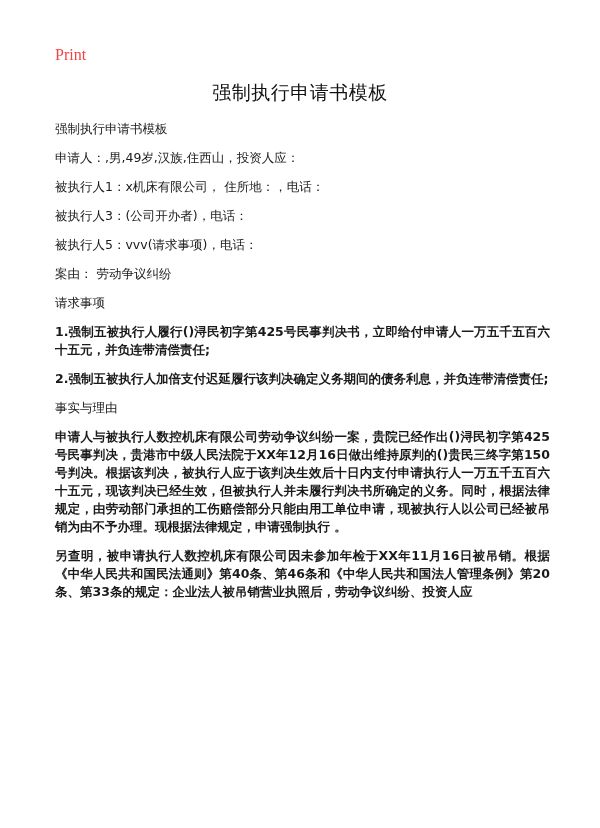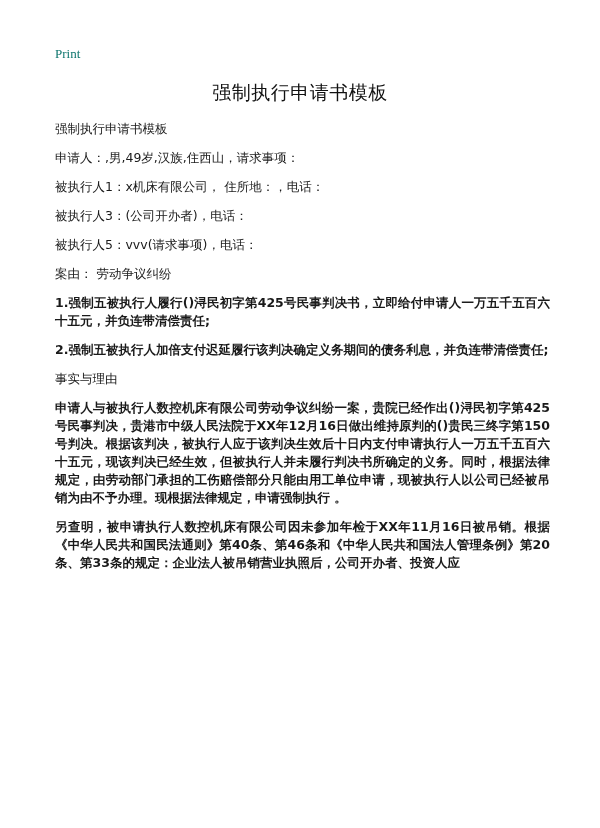--- a/index.html
+++ b/index.html
@@ -4,21 +4,21 @@
 <style>
   html, body { margin: 0; padding: 0; background: #ffffff; }
   body {
     width: 600px; height: 828px; overflow: hidden; position: relative;
     font-family: "DejaVu Sans", "Liberation Sans", sans-serif;
     color: #1a1a1a;
   }
   .print {
     position: absolute; left: 55px; top: 46px;
     font-family: "Liberation Serif", "DejaVu Serif", serif;
-    font-size: 13px; color: #0f766e;
+    font-size: 16px; color: #ef4444;
   }
   .title {
     position: absolute; left: 0; width: 600px; top: 80px;
     text-align: center; font-size: 19px; color: #111; letter-spacing: 0.5px;
   }
   .content {
     position: absolute; left: 55px; top: 120px; width: 495px;
     font-size: 12.5px; line-height: 18px;
   }
   .p { margin: 0 0 11px 0; }
@@ -26,23 +26,24 @@
   .multi { text-align: justify; font-weight: bold; }
 </style>
 </head>
 <body>
 
 <div class="print">Print</div>
 <div class="title">强制执行申请书模板</div>
 
 <div class="content">
   <div class="p single">强制执行申请书模板</div>
-  <div class="p single">申请人：,男,49岁,汉族,住西山，请求事项：</div>
+  <div class="p single">申请人：,男,49岁,汉族,住西山，投资人应：</div>
   <div class="p single">被执行人1：x机床有限公司， 住所地：，电话：</div>
   <div class="p single">被执行人3：(公司开办者)，电话：</div>
   <div class="p single">被执行人5：vvv(请求事项)，电话：</div>
   <div class="p single">案由： 劳动争议纠纷</div>
+  <div class="p single">请求事项</div>
   <div class="p multi">1.强制五被执行人履行()浔民初字第425号民事判决书，立即给付申请人一万五千五百六十五元，并负连带清偿责任;</div>
   <div class="p multi">2.强制五被执行人加倍支付迟延履行该判决确定义务期间的债务利息，并负连带清偿责任;</div>
   <div class="p single">事实与理由</div>
   <div class="p multi">申请人与被执行人数控机床有限公司劳动争议纠纷一案，贵院已经作出()浔民初字第425号民事判决，贵港市中级人民法院于XX年12月16日做出维持原判的()贵民三终字第150号判决。根据该判决，被执行人应于该判决生效后十日内支付申请执行人一万五千五百六十五元，现该判决已经生效，但被执行人并未履行判决书所确定的义务。同时，根据法律规定，由劳动部门承担的工伤赔偿部分只能由用工单位申请，现被执行人以公司已经被吊销为由不予办理。现根据法律规定，申请强制执行 。</div>
-  <div class="p multi">另查明，被申请执行人数控机床有限公司因未参加年检于XX年11月16日被吊销。根据《中华人民共和国民法通则》第40条、第46条和《中华人民共和国法人管理条例》第20条、第33条的规定：企业法人被吊销营业执照后，公司开办者、投资人应</div>
+  <div class="p multi">另查明，被申请执行人数控机床有限公司因未参加年检于XX年11月16日被吊销。根据《中华人民共和国民法通则》第40条、第46条和《中华人民共和国法人管理条例》第20条、第33条的规定：企业法人被吊销营业执照后，劳动争议纠纷、投资人应</div>
 </div>
 
 </body></html>

